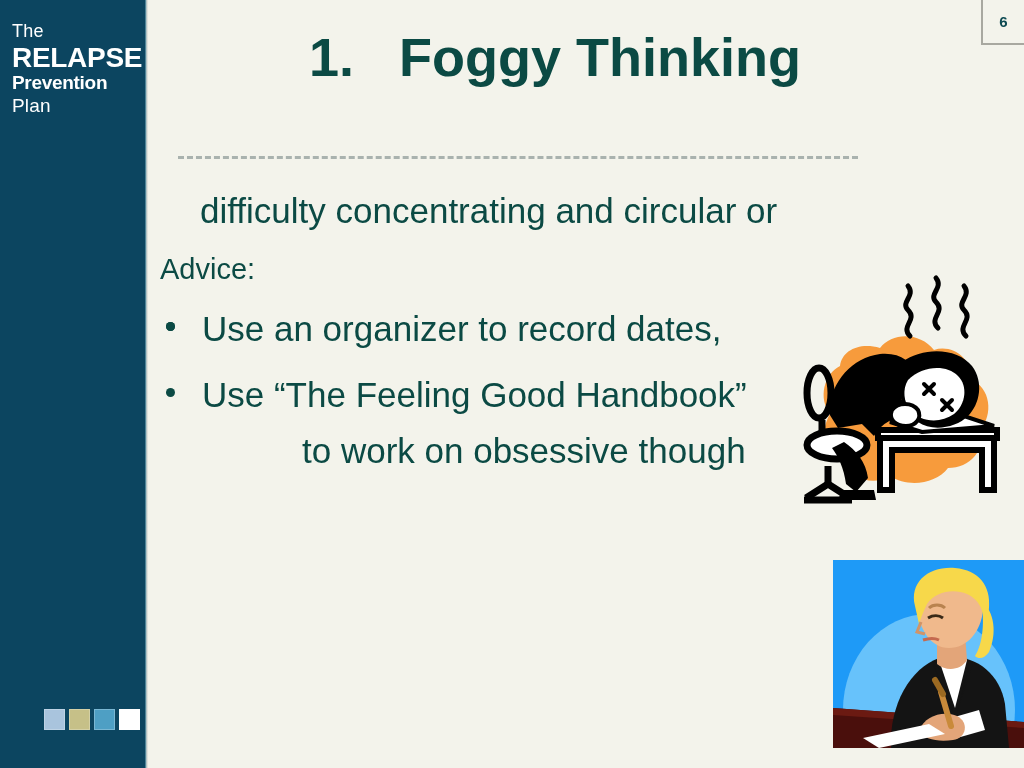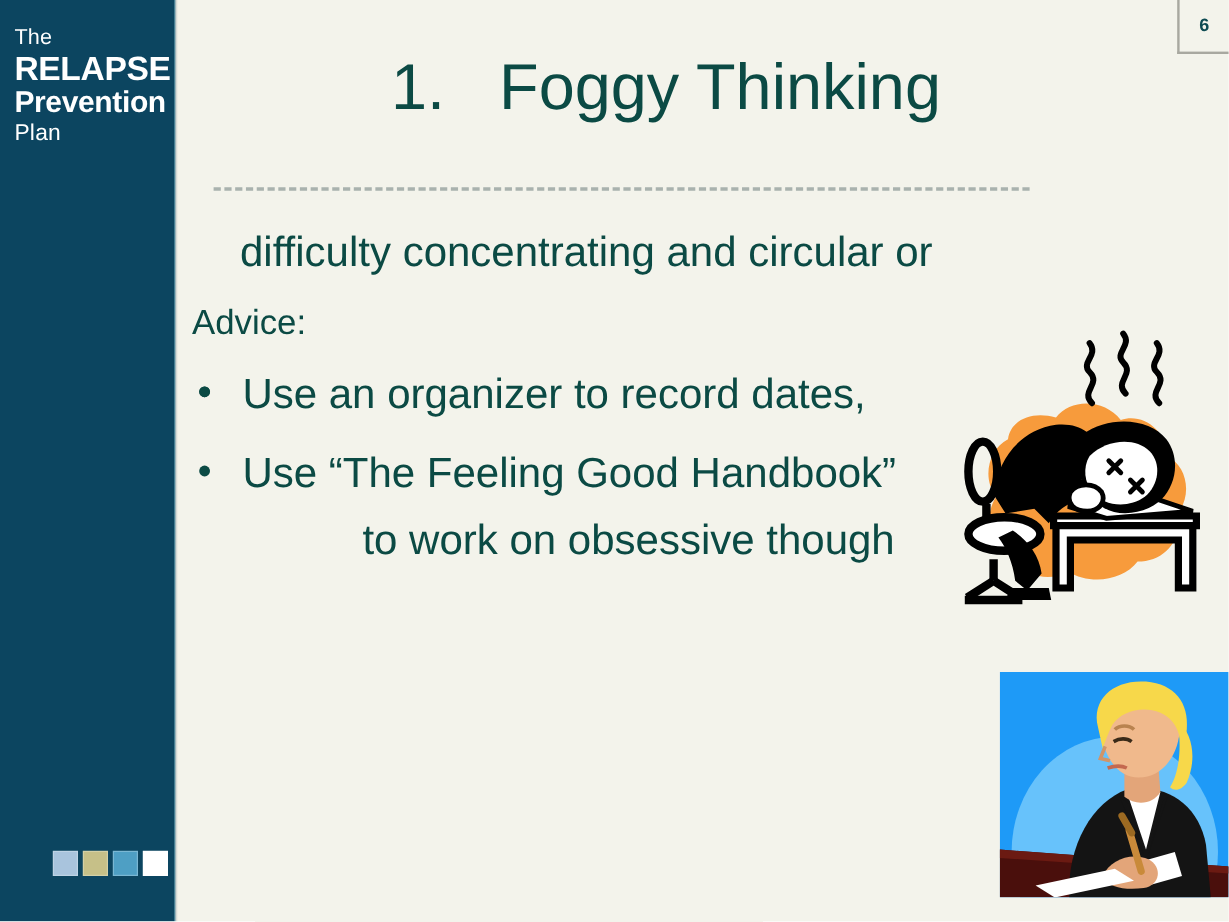--- a/index.html
+++ b/index.html
@@ -47,21 +47,21 @@
     letter-spacing: 0.2px;
     margin-bottom: 4px;
   }
   .logo-relapse {
     font-size: 28px;
     font-weight: 700;
     letter-spacing: -0.3px;
     margin-bottom: 1px;
   }
   .logo-prevention {
-    font-size: 25px;
+    font-size: 19px;
     font-weight: 700;
     letter-spacing: -0.3px;
     margin-bottom: 4px;
   }
   .logo-plan {
     font-size: 19px;
     font-weight: 400;
     letter-spacing: 0.2px;
   }
 
@@ -97,26 +97,26 @@
   .page-badge span {
     font-size: 15px;
     font-weight: 700;
     color: #0d4a52;
   }
 
   
   .title {
     position: absolute;
     left: 160px;
-    top: 42px;
+    top: 26px;
     width: 790px;
     text-align: center;
     color: #0b4a44;
     font-size: 54px;
-    font-weight: 400;
+    font-weight: 700;
     font-family: "Liberation Sans", sans-serif;
     letter-spacing: 0px;
     white-space: pre;
   }
 
   .divider {
     position: absolute;
     left: 178px;
     top: 156px;
     width: 680px;

